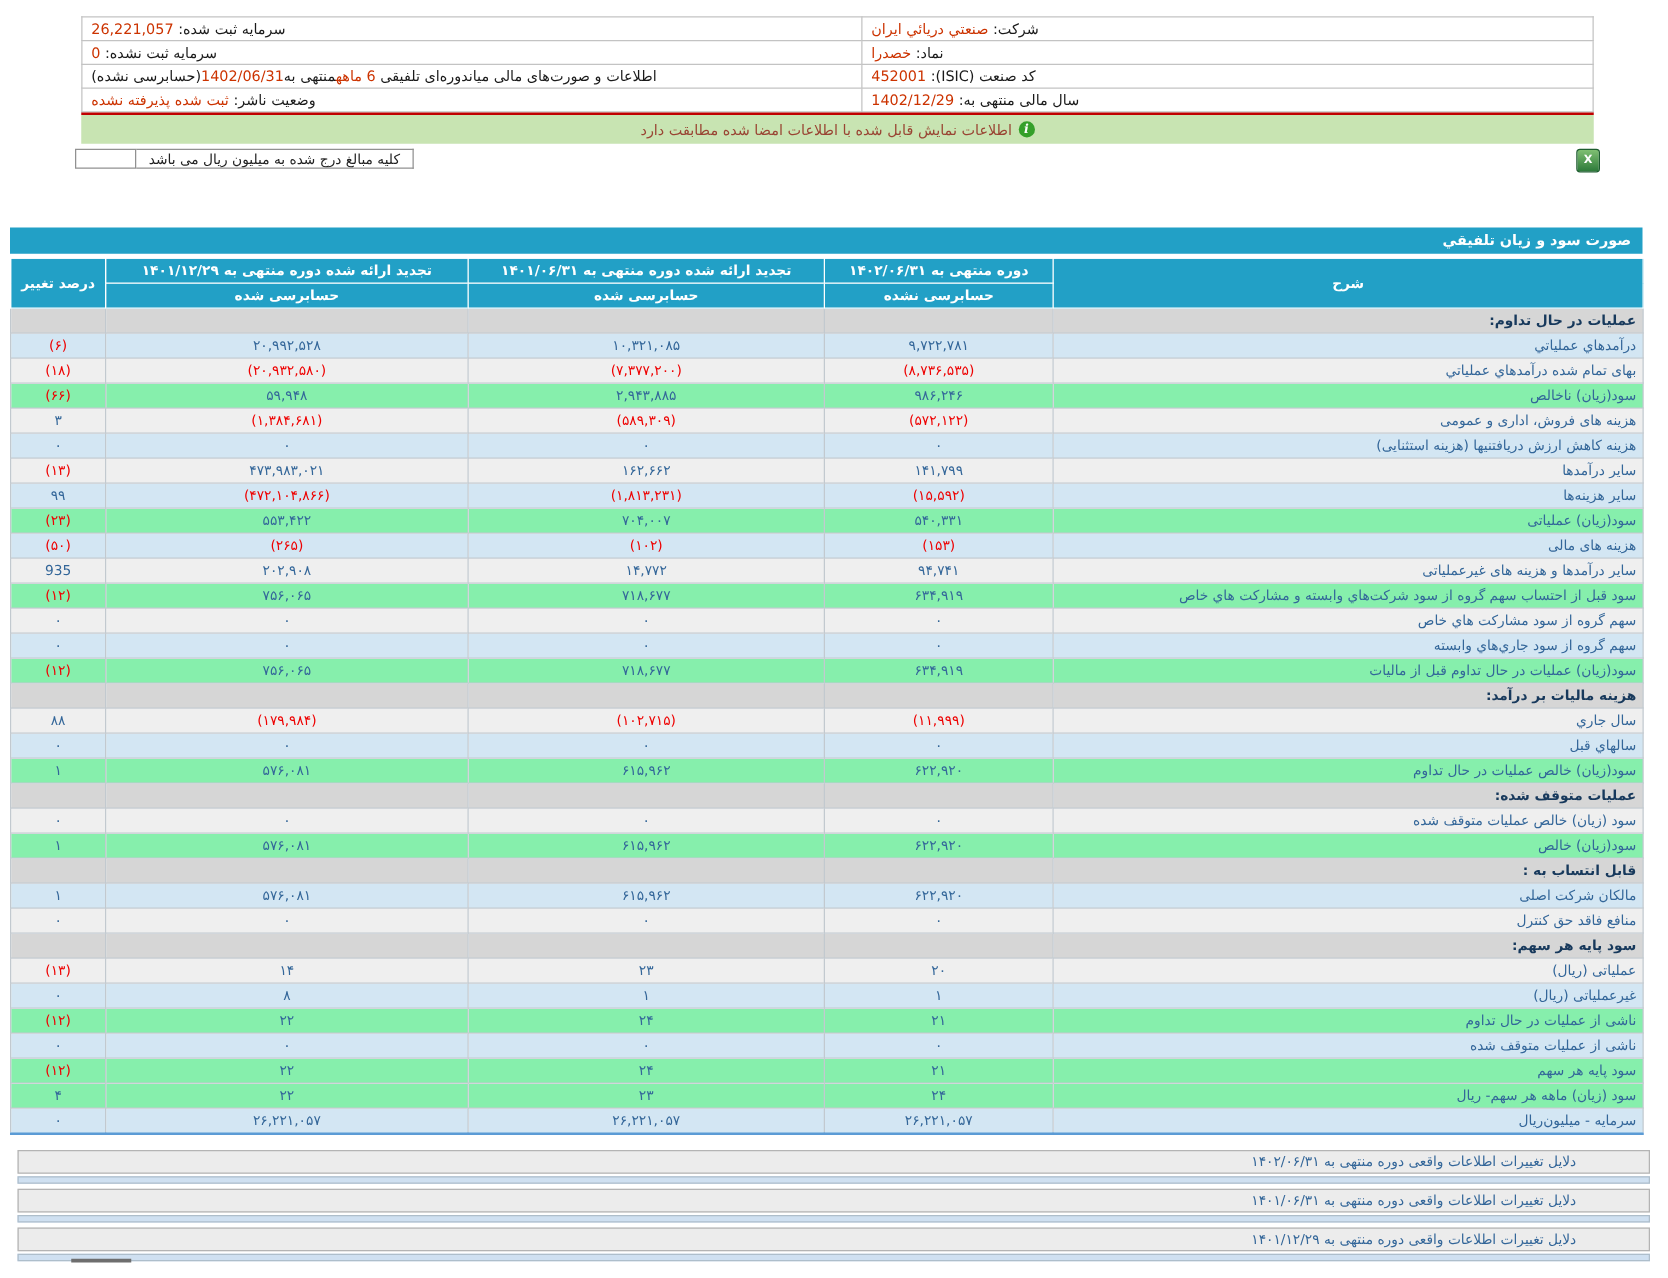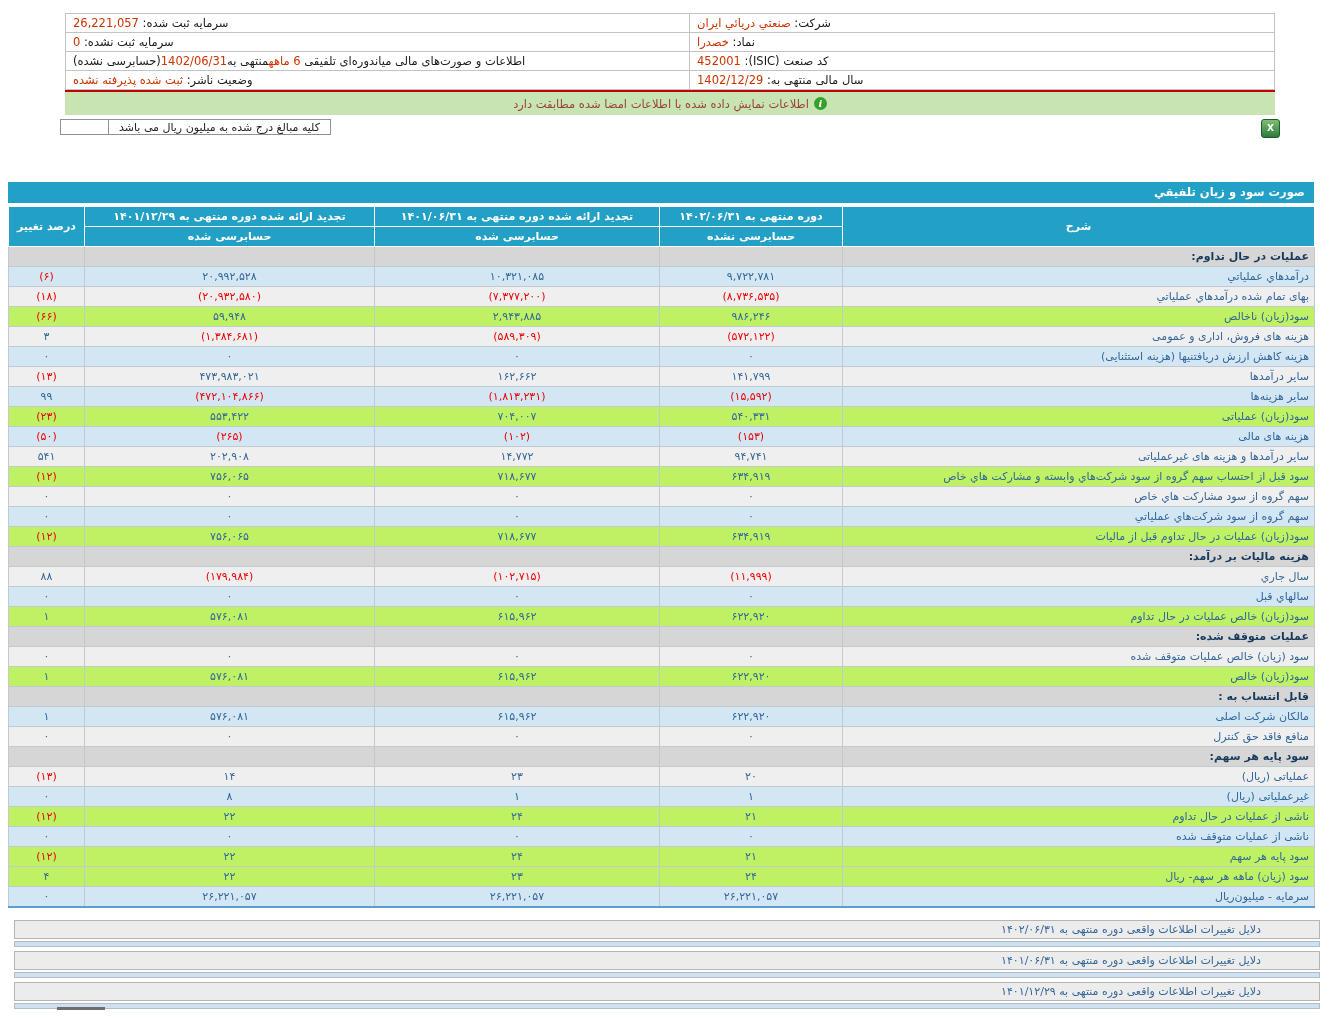--- a/index.html
+++ b/index.html
@@ -27,21 +27,21 @@
   .statement{margin:44px 14px 0 8px;width:1306px;}
   .stmt-title{height:21px;background:#22a0c6;color:#fff;font-weight:bold;text-align:right;padding:0 9px;line-height:21px;direction:rtl;font-size:11.5px;margin-bottom:3px;box-sizing:border-box;}
   table.stmt{border-collapse:collapse;width:1306px;table-layout:fixed;direction:rtl;border:1px solid #b7bec4;border-bottom:2px solid #5b9bd5;}
   table.stmt th{background:#22a0c6;color:#fff;font-weight:bold;border:1px solid #fff;height:19px;font-size:11px;padding:0 2px;}
   table.stmt td{border:1px solid #c2c9cf;height:19px;font-size:11px;padding:0;white-space:nowrap;overflow:hidden;}
   td.cell-desc{text-align:right;padding:0 5px !important;color:#336699;}
   td.cell-val{text-align:center;direction:ltr;color:#336699;}
   td.neg{color:#ee0000;}
   tr.r-white td{background:#efefef;}
   tr.r-blue td{background:#d3e6f3;}
-  tr.r-yellow td{background:#bef264;}
+  tr.r-yellow td{background:#86efac;}
   tr.r-section td{background:#d6d6d6;}
   td.section-label{color:#17395c;font-weight:bold;}
   
   .footer{margin:12px 14px 0;width:1306px;}
   .f-bar{height:17px;background:#ececec;border:1px solid #b4b4b4;display:flex;align-items:center;justify-content:flex-end;padding-right:58px;box-sizing:content-box;cursor:pointer;}
   .f-bar span{direction:rtl;color:#336699;font-size:11px;text-align:center;}
   .f-strip{height:4px;background:#cfe0f1;border:1px solid #aebecb;margin:2px 0 4px;}
   .mini-line{position:absolute;left:57px;top:1007px;width:48px;height:3px;background:#6e6e6e;}
 </style>
 </head>
@@ -88,21 +88,21 @@
       <span class="val-red">ثبت شده پذیرفته نشده</span>
     </td>
   </tr>
 </tbody>
   </table>
 
 <div class="red-line"></div>
 
 <div class="notice-bar">
   <span class="info-icon">i</span>
-  <span>اطلاعات نمایش داده شده با اطلاعات امضا شده مطابقت دارد</span>
+  <span>اطلاعات نمایش قابل شده با اطلاعات امضا شده مطابقت دارد</span>
 </div>
 
 <div class="unit-row">
   <div class="unit-box">
     <div class="unit-empty"></div>
     <div class="unit-label">کلیه مبالغ درج شده به میلیون ریال می باشد</div>
   </div>
   <div class="excel-btn">X</div>
 </div>
 
@@ -199,38 +199,38 @@
           <td class="cell-val neg">(۱۵۳)</td>
           <td class="cell-val neg">(۱۰۲)</td>
           <td class="cell-val neg">(۲۶۵)</td>
           <td class="cell-val neg">(۵۰)</td>
         </tr>
         <tr class="r-white">
           <td class="cell-desc">سایر درآمدها و هزینه های غیرعملیاتی</td>
           <td class="cell-val">۹۴,۷۴۱</td>
           <td class="cell-val">۱۴,۷۷۲</td>
           <td class="cell-val">۲۰۲,۹۰۸</td>
-          <td class="cell-val">۵۴۱</td>
+          <td class="cell-val">935</td>
         </tr>
         <tr class="r-yellow">
           <td class="cell-desc">سود قبل از احتساب سهم گروه از سود شرکت‌هاي وابسته و مشارکت هاي خاص</td>
           <td class="cell-val">۶۳۴,۹۱۹</td>
           <td class="cell-val">۷۱۸,۶۷۷</td>
           <td class="cell-val">۷۵۶,۰۶۵</td>
           <td class="cell-val neg">(۱۲)</td>
         </tr>
         <tr class="r-white">
           <td class="cell-desc">سهم گروه از سود مشارکت هاي خاص</td>
           <td class="cell-val">۰</td>
           <td class="cell-val">۰</td>
           <td class="cell-val">۰</td>
           <td class="cell-val">۰</td>
         </tr>
         <tr class="r-blue">
-          <td class="cell-desc">سهم گروه از سود شرکت‌هاي عملياتي</td>
+          <td class="cell-desc">سهم گروه از سود جاري‌هاي وابسته</td>
           <td class="cell-val">۰</td>
           <td class="cell-val">۰</td>
           <td class="cell-val">۰</td>
           <td class="cell-val">۰</td>
         </tr>
         <tr class="r-yellow">
           <td class="cell-desc">سود(زیان) عملیات در حال تداوم قبل از مالیات</td>
           <td class="cell-val">۶۳۴,۹۱۹</td>
           <td class="cell-val">۷۱۸,۶۷۷</td>
           <td class="cell-val">۷۵۶,۰۶۵</td>

